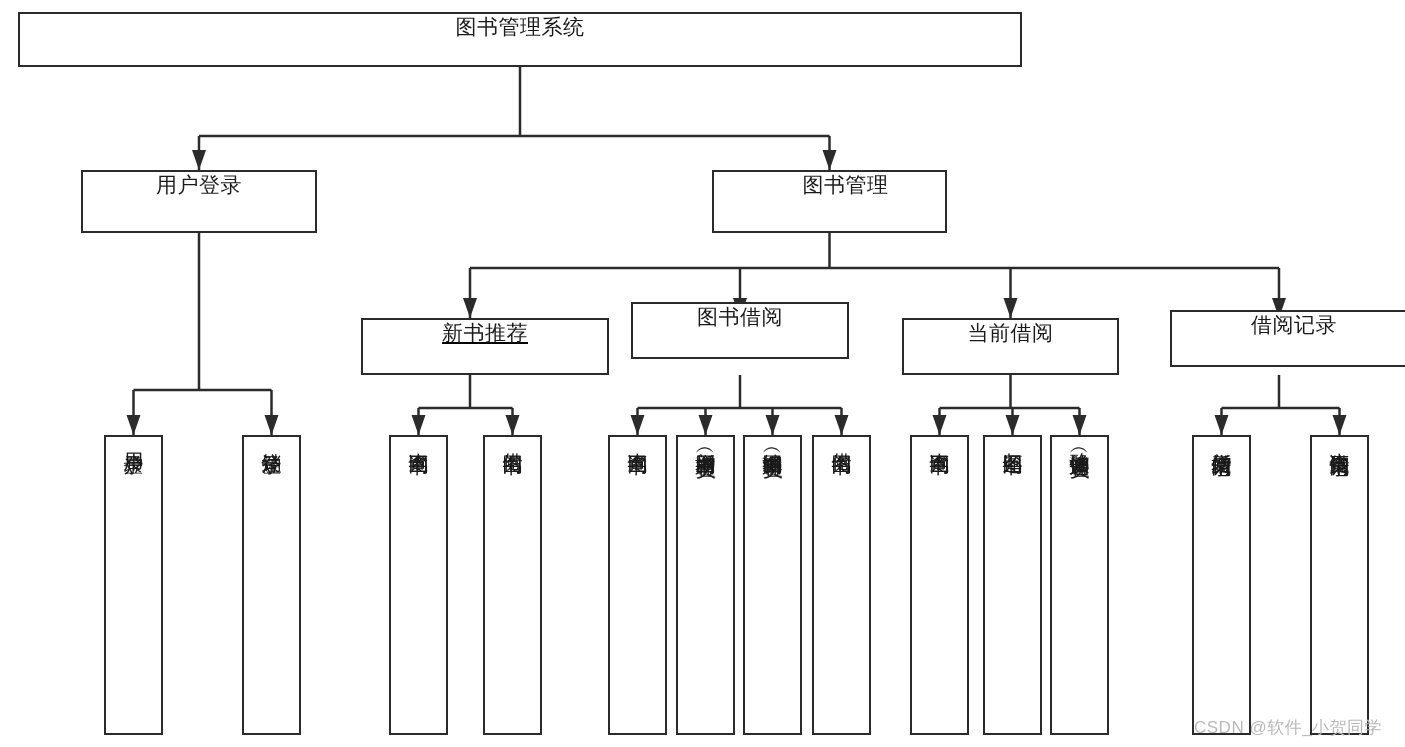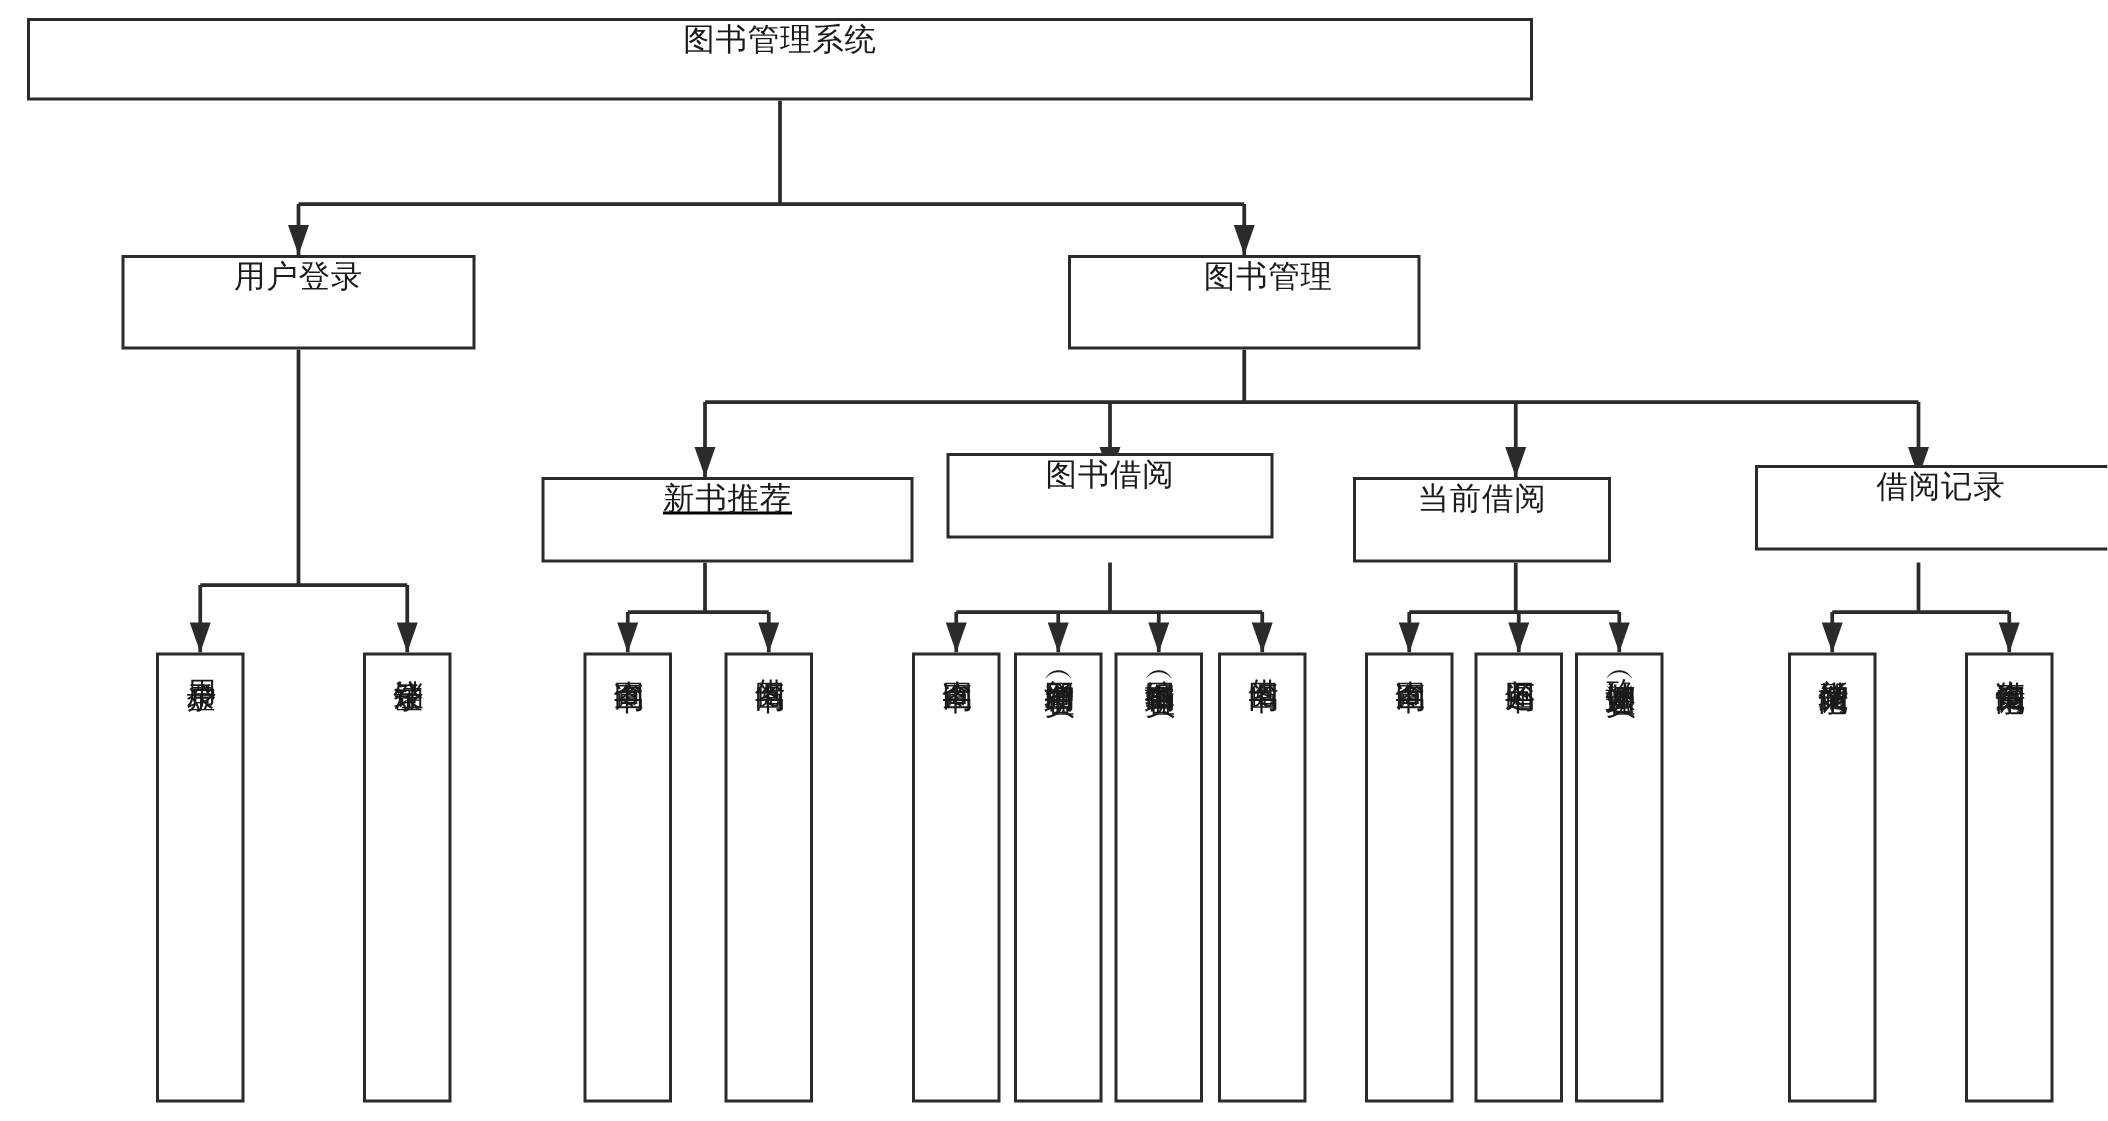--- a/index.html
+++ b/index.html
@@ -131,21 +131,21 @@
       </div>
       <div class="node-box" style="left: 712px; top: 170px; width: 235px; height: 63px; padding-left: 32px;">
         <span class="node-label-h">图书管理</span>
       </div>
       <div class="node-box" style="left: 361px; top: 318px; width: 248px; height: 57px; text-decoration: underline;">
         <span class="node-label-h">新书推荐</span>
       </div>
       <div class="node-box" style="left: 631px; top: 302px; width: 218px; height: 57px;">
         <span class="node-label-h">图书借阅</span>
       </div>
-      <div class="node-box" style="left: 902px; top: 318px; width: 172px; height: 57px;">
+      <div class="node-box" style="left: 902px; top: 318px; width: 217px; height: 57px;">
         <span class="node-label-h">当前借阅</span>
       </div>
       <div class="node-box" style="left: 1170px; top: 310px; width: 248px; height: 57px;">
         <span class="node-label-h">借阅记录</span>
       </div>
       <div class="node-box" style="left: 104px; top: 435px; width: 59px; height: 300px;">
         <span class="node-label-v">用户登录</span>
       </div>
       <div class="node-box" style="left: 242px; top: 435px; width: 59px; height: 300px;">
         <span class="node-label-v">注销登录</span>
@@ -178,14 +178,15 @@
         <span class="node-label-v">确认归还（管理员）</span>
       </div>
       <div class="node-box" style="left: 1192px; top: 435px; width: 59px; height: 300px;">
         <span class="node-label-v">新增借阅记录</span>
       </div>
       <div class="node-box" style="left: 1310px; top: 435px; width: 59px; height: 300px;">
         <span class="node-label-v">查询借阅记录</span>
       </div>
     </div>
 
+  <div class="watermark" style="left: 1194px; top: 716px;">CSDN @软件_小贺同学</div>
 
 </div>
 
 </body></html>

